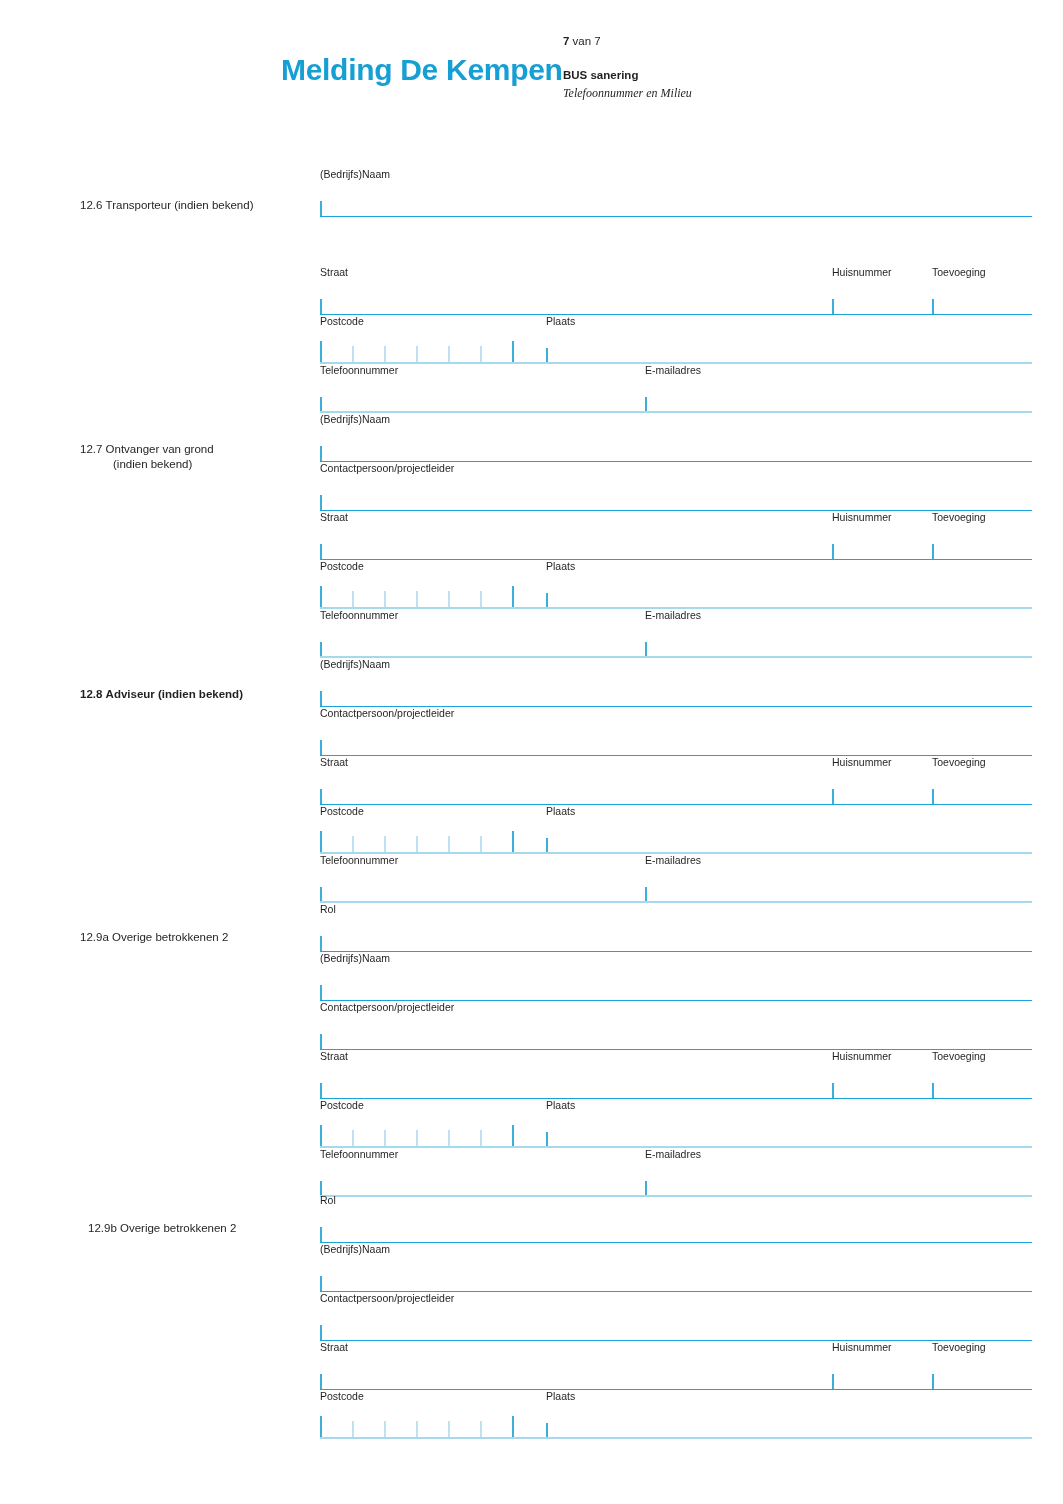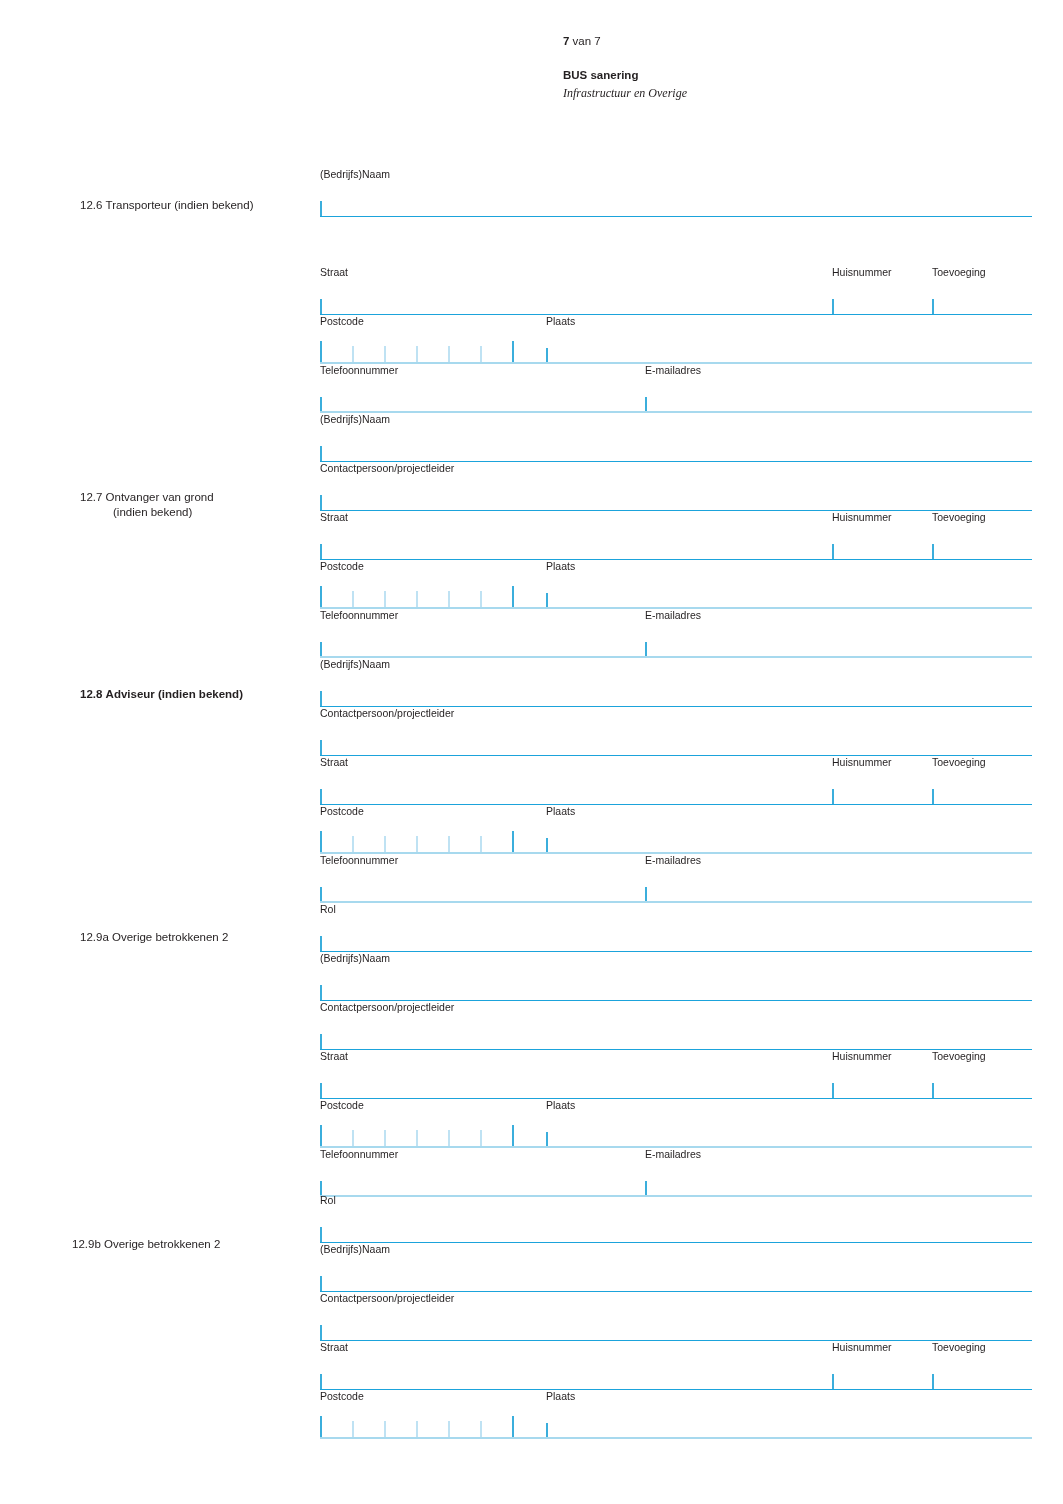--- a/index.html
+++ b/index.html
@@ -81,31 +81,32 @@
   .comb .edge.l{left:0;}
   .comb .edge.r{left:191.6px;}
   .comb .div{
     position:absolute;bottom:0;width:1.6px;height:17px;background:#bfe2f3;
   }
 </style>
 </head>
 <body>
 
 <div class="header">
+  <div class="title">Melding De Kempen</div>
   <div class="pageno"><span class="cur">7</span><span> van 7</span></div>
   <div class="sub1">BUS sanering</div>
-  <div class="sub2">Infrastructuur en Overige</div>
+  <div class="sub2">Telefoonnummer en Milieu</div>
 </div>
 
 <div class="form" id="form-body">
     <div class="section-label" style="left: 80px; top: 198px;"><span class="num">12.6&nbsp; </span><span>Transporteur (indien bekend)</span></div>
-    <div class="section-label" style="left: 80px; top: 442px; margin-top: 48px;"><span class="num">12.7&nbsp; </span><span>Ontvanger van grond</span><span class="l2" style="padding-left: 33px;">(indien bekend)</span></div>
+    <div class="section-label" style="left: 80px; top: 442px;"><span class="num">12.7&nbsp; </span><span>Ontvanger van grond</span><span class="l2" style="padding-left: 33px;">(indien bekend)</span></div>
     <div class="section-label" style="left: 80px; top: 687px; font-weight: bold;"><span class="num">12.8&nbsp; </span><span>Adviseur (indien bekend)</span></div>
     <div class="section-label" style="left: 80px; top: 930px;"><span class="num">12.9a&nbsp; </span><span>Overige betrokkenen 2</span></div>
-    <div class="section-label" style="left: 72px; top: 1221px; margin-top: 16px;"><span class="num">12.9b&nbsp; </span><span>Overige betrokkenen 2</span></div>
+    <div class="section-label" style="left: 88px; top: 1221px;"><span class="num">12.9b&nbsp; </span><span>Overige betrokkenen 2</span></div>
     <div class="row" style="top: 168px;">
       <div class="cap c1">(Bedrijfs)Naam</div>
       <div class="tick t0"></div>
       <div class="line"></div>
     </div>
     <div class="row" style="top: 266px;">
       <div class="cap c1">Straat</div>
       <div class="cap hn">Huisnummer</div>
       <div class="cap tv">Toevoeging</div>
       <div class="tick t0"></div>

